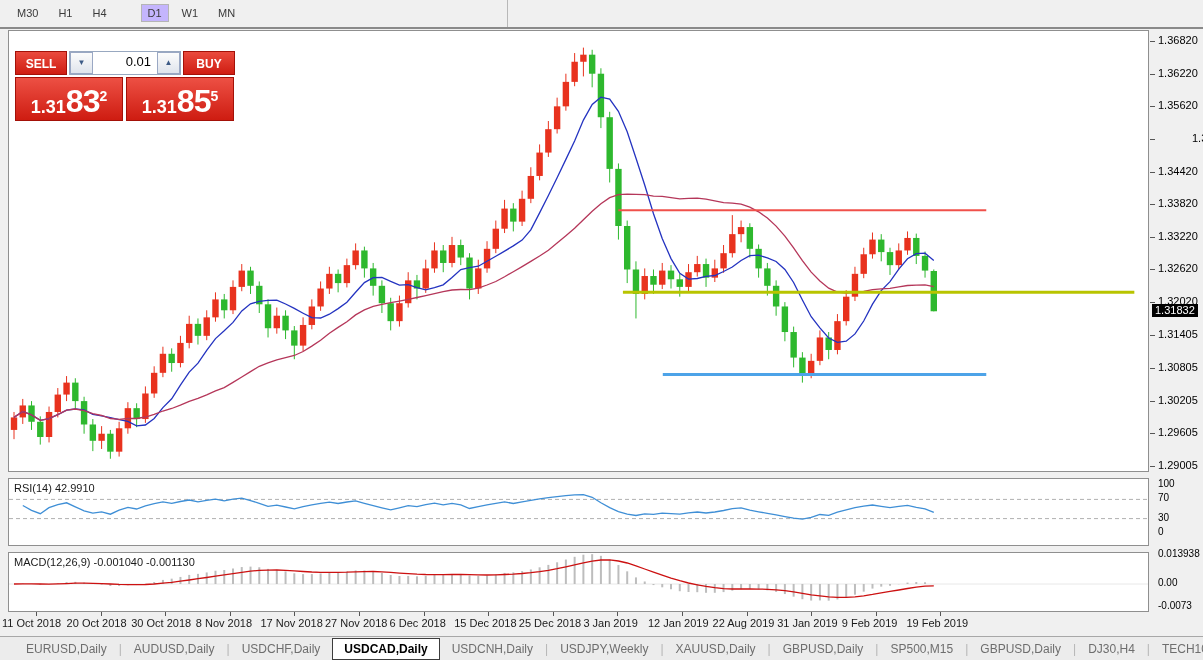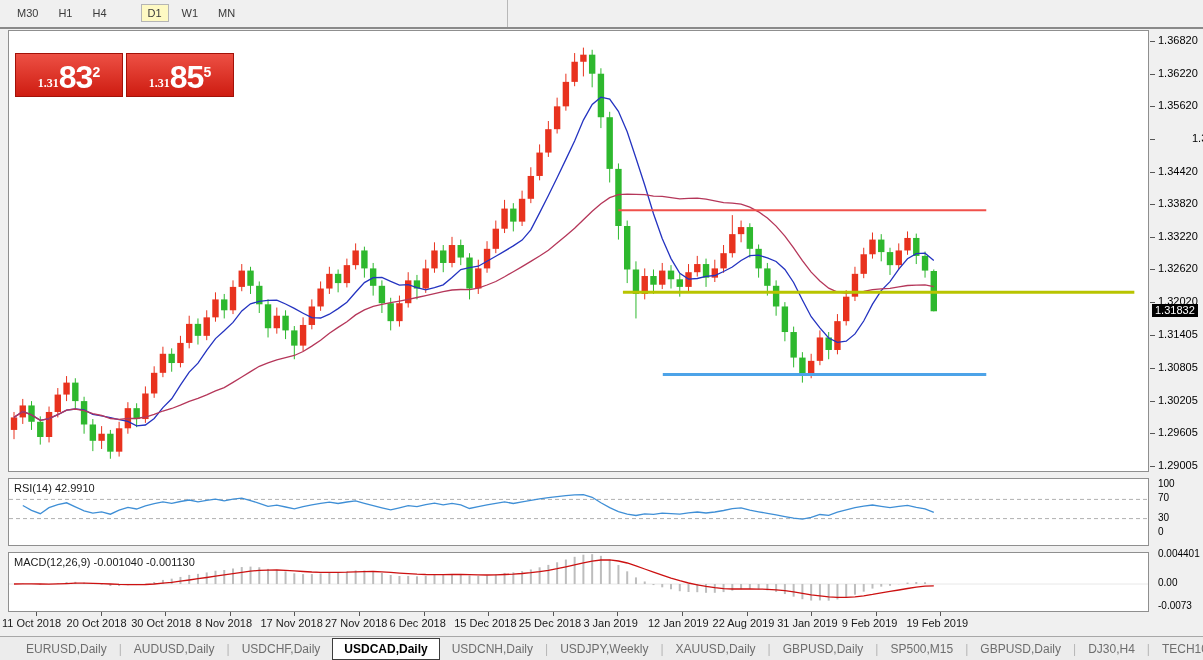--- a/index.html
+++ b/index.html
@@ -3,21 +3,21 @@
 <meta charset="utf-8">
 <style>
   * { margin:0; padding:0; box-sizing:border-box; }
   html,body { width:1203px; height:660px; font-family:"Liberation Sans", sans-serif; background:#f0f0f0; overflow:hidden; }
   .screen { position:relative; width:1203px; height:660px; background:#f0f0f0; }
 
   
   .toolbar { position:absolute; left:0; top:0; width:1203px; height:29px; background:#f0f0f0; border-bottom:2px solid #8a8a8a; }
   .tf-btn { display:inline-block; margin:4px 3px 0 3px; padding:3px 7px 3px 7px; font-size:11px; color:#3a3a3a; cursor:default; }
   .tf-btn:first-child { margin-left:10px; }
-  .tf-btn.active { background:#fef9c3; border:1px solid #b5b5b5; padding:2px 6px;margin-left:24px; }
+  .tf-btn.active { background:#c4b5fd; border:1px solid #b5b5b5; padding:2px 6px;margin-left:24px; }
   .tf-sep { position:absolute; left:507px; top:0; width:1px; height:27px; background:#b8b8b8; }
 
   
   .chart-window { position:absolute; left:8px; top:30px; width:1195px; height:602px; background:#f0f0f0; }
   .pane { position:absolute; left:0; background:#ffffff; border:1px solid #8f8f8f; }
   .main-pane { top:0; width:1141px; height:442px; }
   .rsi-pane  { top:448px; width:1141px; height:68px; }
   .macd-pane { top:522px; width:1141px; height:60px; }
   .pane svg { position:absolute; left:0; top:0; }
   .pane-label { position:absolute; left:5px; top:3px; font-size:11px; color:#1a1a1a; white-space:nowrap; }
@@ -31,21 +31,21 @@
   .tp-row1 { display:flex; height:24px; }
   .btn-red-sm { width:62px; height:24px; color:#fff; font-size:12px; font-weight:bold; text-align:center; line-height:24px;
     background:linear-gradient(#ea4a3d,#cf1d12); border:1px solid #a31108; cursor:pointer; }
   .vol-group { display:flex; height:24px; margin:0 2px; border:1px solid #98a8c0; background:#fff; }
   .spin-btn { width:23px; height:22px; background:linear-gradient(#fcfcfc,#dfe4ec); border:1px solid #9aa8c4; font-size:8px; color:#3c5a86; text-align:center; line-height:20px; cursor:pointer; }
   .vol-box { width:64px; height:22px; font-size:13px; color:#000; text-align:right; padding:2px 6px 0 0; background:#fff; }
   .tp-row2 { display:flex; margin-top:2px; }
   .btn-red-big { width:108px; height:44px; color:#fff; background:linear-gradient(#ed5044,#ce1c11); border:1px solid #a31108;
     display:flex; align-items:flex-end; justify-content:center; padding-bottom:4px; cursor:pointer; }
   .btn-red-big + .btn-red-big { margin-left:3px; }
-  .bp-prefix { font-size:12px; font-weight:bold; line-height:18px;font-family:Liberation Serif, serif; }
+  .bp-prefix { font-size:18px; font-weight:bold; line-height:18px; }
   .bp-big { font-size:32px; font-weight:bold; line-height:30px; letter-spacing:-1px; }
   .bp-sup { font-size:14px; font-weight:bold; line-height:36px; align-self:flex-start; }
 
   
   .price-axis { position:absolute; left:1142px; top:0; width:53px; height:602px; font-size:11px; color:#000; }
   .pa-label { position:absolute; left:8px; white-space:nowrap; }
   .pa-tick { position:absolute; left:0; width:5px; height:1px; background:#555; }
   .pa-badge { position:absolute; left:2px; background:#000; color:#fff; padding:0 3px 1px 3px; font-size:11px; }
   .ind-label { position:absolute; left:8px; white-space:nowrap; font-size:10px; color:#000; }
 
@@ -287,20 +287,29 @@
           <line x1="924.8" y1="238.44018940000095" x2="924.8" y2="280.3691740000003" stroke="#2eb82e" stroke-width="1"></line>
           <rect x="921.5999999999999" y="240.0172848000004" width="6.4" height="40.24312400000039" fill="#2eb82e"></rect>
           <polyline points="5.0,386.4 13.8,380.4 22.5,383.9 31.3,389.4 40.0,387.7 48.8,383.7 57.6,379.1 66.3,378.0 75.1,378.9 83.8,383.3 92.6,384.8 101.4,386.6 110.1,388.7 118.9,390.4 127.6,394.9 136.4,394.0 145.2,387.5 153.9,376.6 162.7,367.8 171.4,354.2 180.2,341.1 189.0,332.1 197.7,319.4 206.5,307.6 215.2,299.8 224.0,291.4 232.8,279.9 241.5,272.8 250.3,270.3 259.0,269.4 267.8,269.2 276.6,273.0 285.3,277.4 294.1,282.2 302.8,286.7 311.6,287.0 320.4,283.2 329.1,277.6 337.9,271.3 346.6,261.3 355.4,251.6 364.2,246.7 372.9,246.3 381.7,250.4 390.4,254.1 399.2,253.7 408.0,256.6 416.7,258.9 425.5,256.6 434.2,253.8 443.0,246.5 451.8,238.6 460.5,236.7 469.3,235.2 478.0,230.3 486.8,225.3 495.6,220.1 504.3,214.9 513.1,209.1 521.8,198.9 530.6,181.9 539.4,164.5 548.1,146.7 556.9,128.4 565.6,110.0 574.4,89.1 583.2,73.5 591.9,66.2 600.7,68.2 609.4,80.3 618.2,100.7 627.0,127.2 635.7,154.0 644.5,182.8 653.2,207.4 662.0,227.6 670.8,242.4 679.5,248.1 688.3,247.5 697.0,245.4 705.8,244.5 714.6,240.5 723.3,236.0 732.1,229.5 740.8,224.7 749.6,224.2 758.4,226.9 767.1,230.5 775.9,238.5 784.6,251.5 793.4,269.0 802.2,285.7 810.9,296.8 819.7,307.0 828.4,311.4 837.2,310.2 846.0,302.9 854.7,290.0 863.5,273.2 872.2,259.6 881.0,250.6 889.8,238.2 898.5,227.8 907.3,222.7 916.0,222.2 924.8,229.4" fill="none" stroke="#2433c0" stroke-width="1.3"></polyline>
           <polyline points="5.0,386.4 13.8,380.4 22.5,383.9 31.3,389.4 40.0,387.7 48.8,383.7 57.6,379.1 66.3,378.0 75.1,379.7 83.8,382.7 92.6,384.5 101.4,387.5 110.1,388.3 118.9,387.5 127.6,387.5 136.4,386.0 145.2,383.4 153.9,380.0 162.7,377.5 171.4,374.2 180.2,370.3 189.0,367.4 197.7,363.8 206.5,359.9 215.2,356.6 224.0,351.4 232.8,346.0 241.5,340.6 250.3,335.3 259.0,331.9 267.8,328.8 276.6,326.7 285.3,324.5 294.1,320.5 302.8,315.1 311.6,309.3 320.4,302.2 329.1,296.4 337.9,290.7 346.6,283.9 355.4,278.9 364.2,275.4 372.9,273.4 381.7,271.7 390.4,270.1 399.2,268.4 408.0,266.5 416.7,264.6 425.5,262.6 434.2,260.7 443.0,259.0 451.8,258.5 460.5,258.6 469.3,257.2 478.0,254.0 486.8,250.5 495.6,245.7 504.3,240.7 513.1,235.6 521.8,230.4 530.6,225.0 539.4,219.2 548.1,212.1 556.9,204.8 565.6,197.3 574.4,188.7 583.2,180.2 591.9,172.8 600.7,166.7 609.4,163.6 618.2,163.2 627.0,163.4 635.7,163.7 644.5,165.1 653.2,165.4 662.0,166.7 670.8,167.9 679.5,167.3 688.3,167.1 697.0,168.2 705.8,169.8 714.6,171.6 723.3,172.1 732.1,173.2 740.8,176.2 749.6,180.8 758.4,187.0 767.1,195.1 775.9,205.1 784.6,216.9 793.4,229.7 802.2,241.1 810.9,250.0 819.7,257.2 828.4,261.0 837.2,262.1 846.0,261.3 854.7,260.4 863.5,258.6 872.2,257.9 881.0,257.3 889.8,255.9 898.5,254.5 907.3,254.2 916.0,253.9 924.8,255.6" fill="none" stroke="#b5375a" stroke-width="1.3"></polyline>
           <line x1="609.365" y1="179.2175380000006" x2="977.262" y2="179.2175380000006" stroke="#f0504a" stroke-width="2"></line>
           <line x1="613.921" y1="261.335264" x2="1125.3319999999999" y2="261.335264" stroke="#b8c400" stroke-width="3"></line>
           <line x1="653.786" y1="343.4529900000006" x2="977.262" y2="343.4529900000006" stroke="#4da3e8" stroke-width="3"></line>
         </svg>
 
       <div class="trade-panel">
+        <div class="tp-row1">
+          <div class="btn-red-sm">SELL</div>
+          <div class="vol-group">
+            <div class="spin-btn"><span>▼</span></div>
+            <div class="vol-box">0.01</div>
+            <div class="spin-btn"><span>▲</span></div>
+          </div>
+          <div class="btn-red-sm">BUY</div>
+        </div>
         <div class="tp-row2">
           <div class="btn-red-big">
             <span class="bp-prefix">1.31</span>
               <span class="bp-big">83</span>
               <span class="bp-sup">2</span>
           </div>
           <div class="btn-red-big">
             <span class="bp-prefix">1.31</span>
               <span class="bp-big">85</span>
               <span class="bp-sup">5</span>
@@ -491,21 +500,21 @@
         <div class="pa-label" style="top: 363.741px;">1.30205</div>
         <div class="pa-tick" style="top: 403.37px;"></div>
         <div class="pa-label" style="top: 396.37px;">1.29605</div>
         <div class="pa-tick" style="top: 436px;"></div>
         <div class="pa-label" style="top: 429px;">1.29005</div>
         <div class="pa-badge" style="top: 274.26px;">1.31832</div>
         <div class="ind-label" style="top: 448px;">100</div>
         <div class="ind-label" style="top: 462px;">70</div>
         <div class="ind-label" style="top: 482px;">30</div>
         <div class="ind-label" style="top: 496px;">0</div>
-        <div class="ind-label" style="top: 518px;">0.004401</div>
+        <div class="ind-label" style="top: 518px;">0.013938</div>
         <div class="ind-label" style="top: 547px;">0.00</div>
         <div class="ind-label" style="top: 570px;">-0.0073</div>
       </div>
   </div>
 
   <div class="bottom-tabs">
       <span class="sym-tab">EURUSD,Daily</span>
       <span class="tab-sep">|</span>
       <span class="sym-tab">AUDUSD,Daily</span>
       <span class="tab-sep">|</span>

